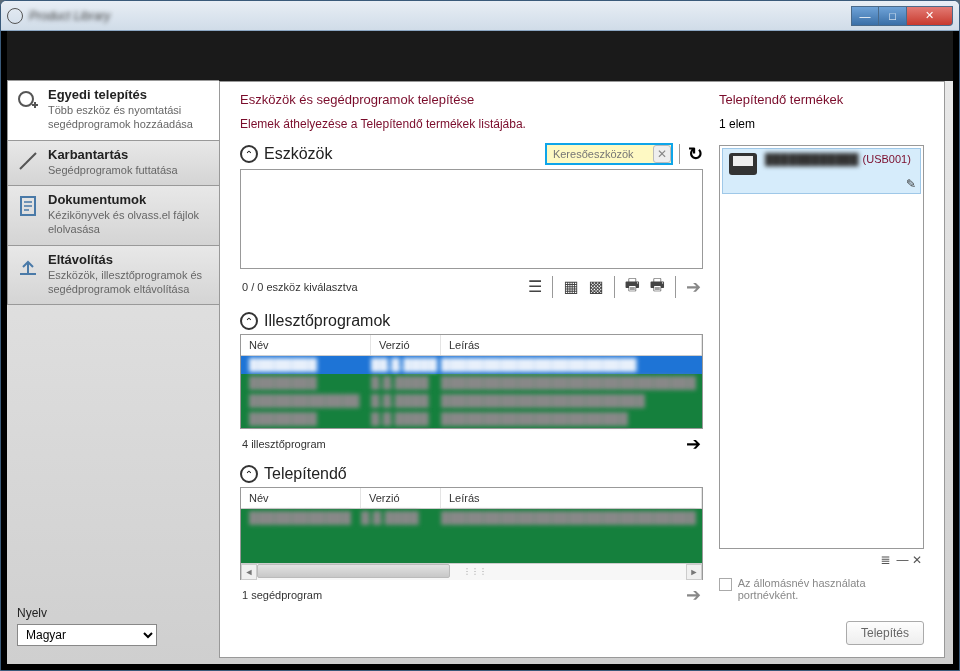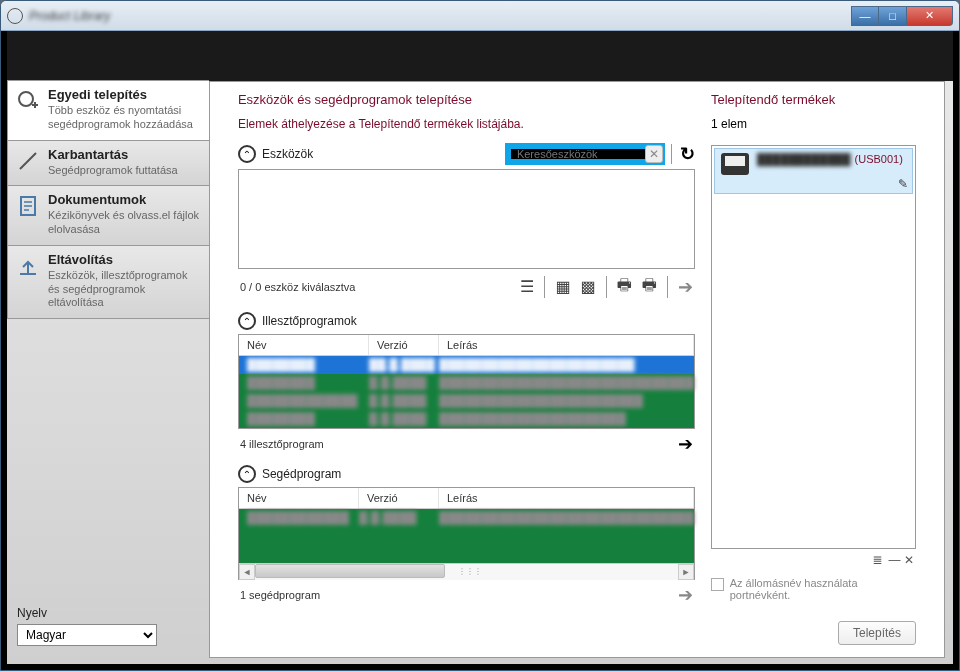--- a/index.html
+++ b/index.html
@@ -26,32 +26,32 @@
   .nav-item { border:1px solid #999; border-right:none; background: linear-gradient(#e8e8e8,#d4d4d4); padding:6px 8px 8px 40px; position:relative; cursor:pointer; margin-top:-1px; }
   .nav-item.active { background: #fff; }
   .nav-item .nav-title { font-weight:bold; color:#222; font-size:13px; }
   .nav-item .nav-desc { color:#666; font-size:11px; line-height:1.25; margin-top:2px;}
   .nav-icon { position:absolute; left:8px; top:8px; width:24px; height:24px; }
   .lang-block { margin-top:auto; padding:8px 10px 12px; }
   .lang-label { color:#222; font-size:12px; margin-bottom:4px; display:block;}
   .lang-select { width: 140px; height:22px; border:1px solid #888; background:#fff; font-size:12px; padding:0 4px;}
   
   
-  .content { flex:1; background:#fff; border:1px solid #999; margin-right:8px; display:flex; padding:10px 28px 12px; gap:16px;justify-content:space-between; }
+  .content { flex:1; background:#fff; border:1px solid #999; margin-right:8px; display:flex; padding:10px 20px 12px; gap:16px;justify-content:space-between; }
   .center { flex:1; display:flex; flex-direction:column; }
   .right { width: 205px; display:flex; flex-direction:column; }
   
   .page-title { color:#7a0c2b; font-size:13px; margin-bottom:10px; }
   .instr { color:#7a0c2b; font-size:12px; margin-bottom:8px; }
   
   .section-head { display:flex; align-items:center; gap:6px; margin:4px 0 4px; }
   .chev { width:18px; height:18px; border:2px solid #333; border-radius:50%; display:flex;align-items:center;justify-content:center; font-size:10px; cursor:pointer;}
-  .section-title { font-size:12px; color:#222; }
+  .section-title { font-size:16px; color:#222; }
   .search-wrap { margin-left:auto; display:flex; align-items:center; gap:8px;}
-  .search { width:160px; height:22px; border:6px solid #0ea5e9; padding:0 22px 0 6px; font-size:11px; color:#888; background:#000000;}
+  .search { width:128px; height:22px; border:2px solid #0ea5e9; padding:0 22px 0 6px; font-size:11px; color:#888; background:#fef9c3;}
   .search-clear { width:18px; height:18px; border:1px solid #bbb; border-radius:3px; display:flex;align-items:center;justify-content:center; color:#888; background:#eee; margin-left:-28px;}
   .vdiv { width:1px; height:20px; background:#999; }
   .refresh { font-size:18px; font-weight:bold; cursor:pointer; }
   
   .devices-box { height:100px; border:1px solid #999; background:#fff; }
   .footer-row { display:flex; align-items:center; margin:4px 2px 8px; gap:8px;}
   .footer-text { color:#333; font-size:11px; }
   .toolbar-right { margin-left:auto; display:flex; align-items:center; gap:10px; color:#555;}
   .toolbar-right .vdiv { height:22px;}
   .tb-icon { font-size:16px; cursor:pointer; color:#444; }
@@ -232,21 +232,21 @@
                 </div>
               </div>
           </div>
           <div class="count-row">
             <span class="footer-text">4 illesztőprogram</span>
             <span class="arrow dark">➔</span>
           </div>
 
           <div class="section-head">
             <div class="chev">⌃</div>
-            <div class="section-title">Segédprogram</div>
+            <div class="section-title">Telepítendő</div>
           </div>
           <div class="table util-table">
             <div class="thead">
               <div class="th col-name">Név</div>
               <div class="th col-ver">Verzió</div>
               <div class="th col-desc">Leírás</div>
             </div>
             <div class="tbody" id="utils-body">
                 <div class="tr">
                   <div class="td col-name">████████████</div>

